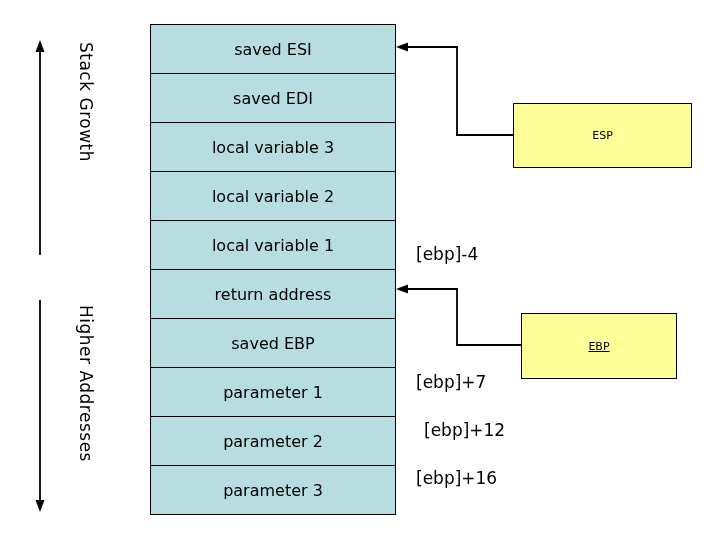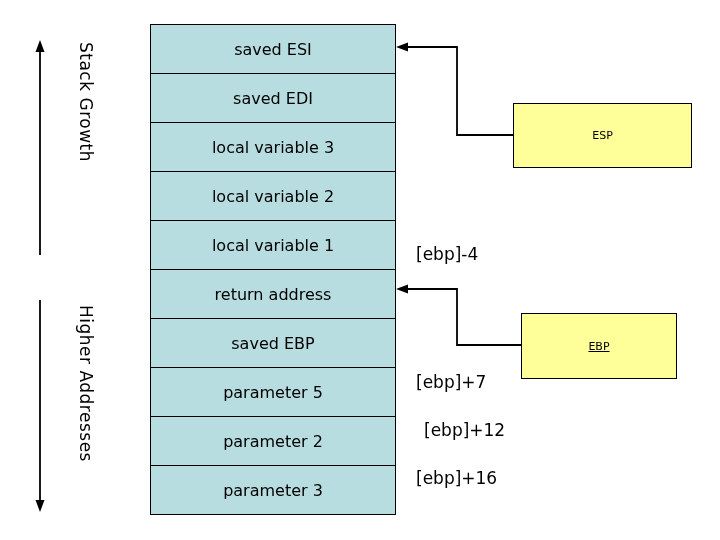--- a/index.html
+++ b/index.html
@@ -133,21 +133,21 @@
       <tr>
         <td>local variable 1</td>
       </tr>
       <tr>
         <td>return address</td>
       </tr>
       <tr>
         <td>saved EBP</td>
       </tr>
       <tr>
-        <td>parameter 5</td>
+        <td>parameter 1</td>
       </tr>
       <tr>
         <td>parameter 2</td>
       </tr>
       <tr>
         <td>parameter 3</td>
       </tr>
     </tbody>
   </table>
 

